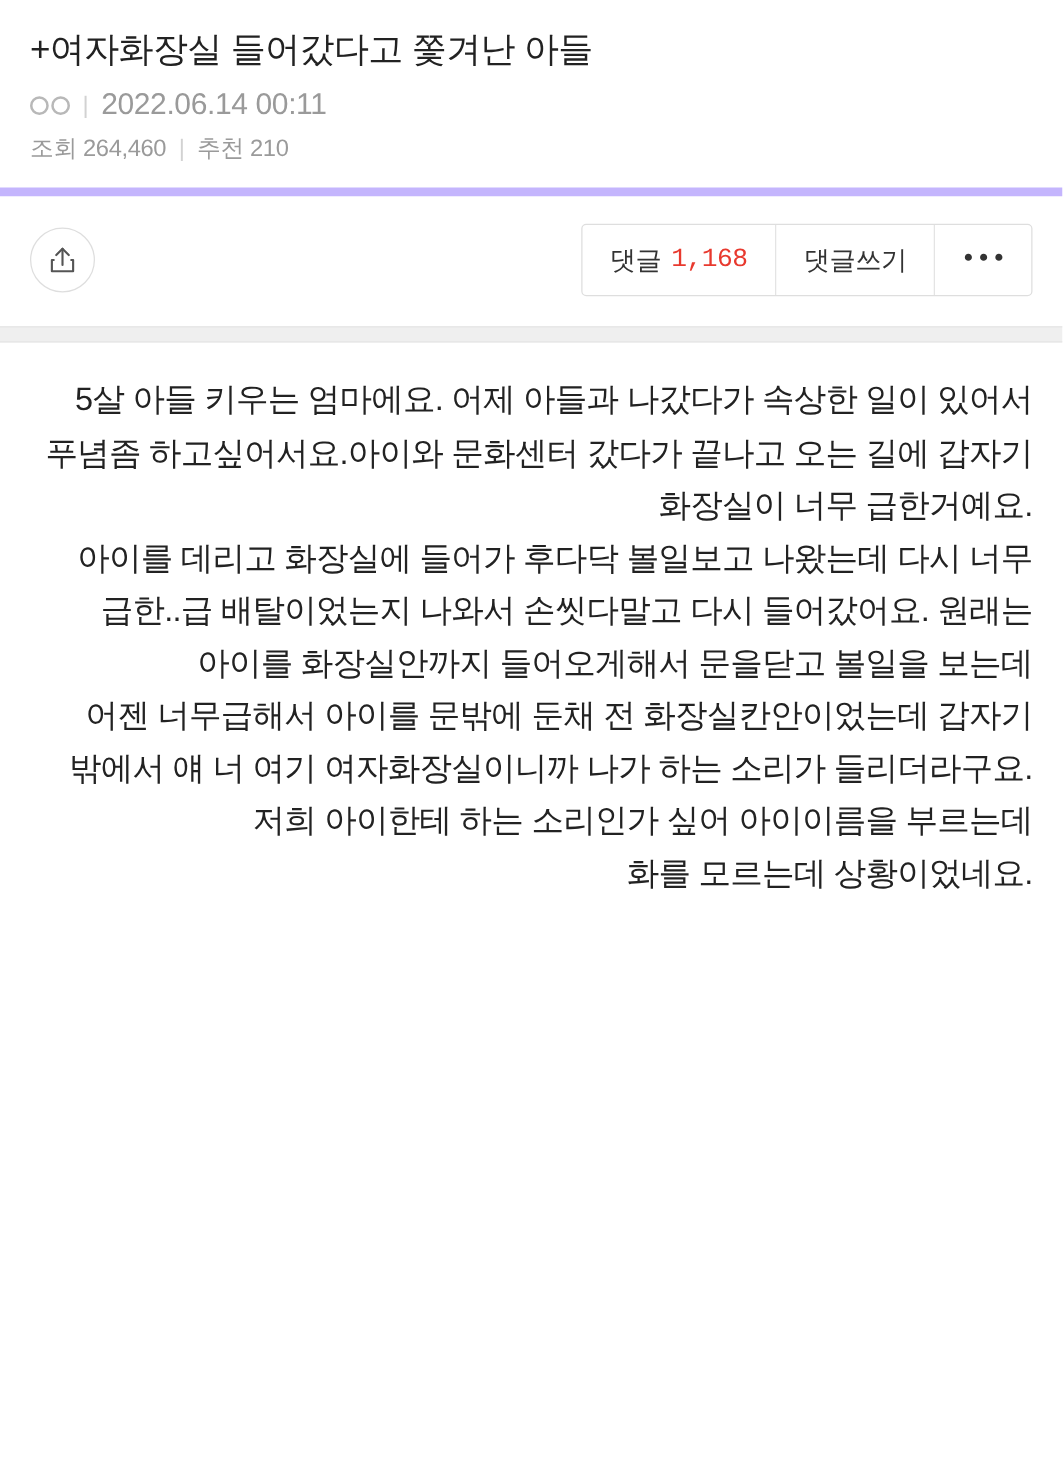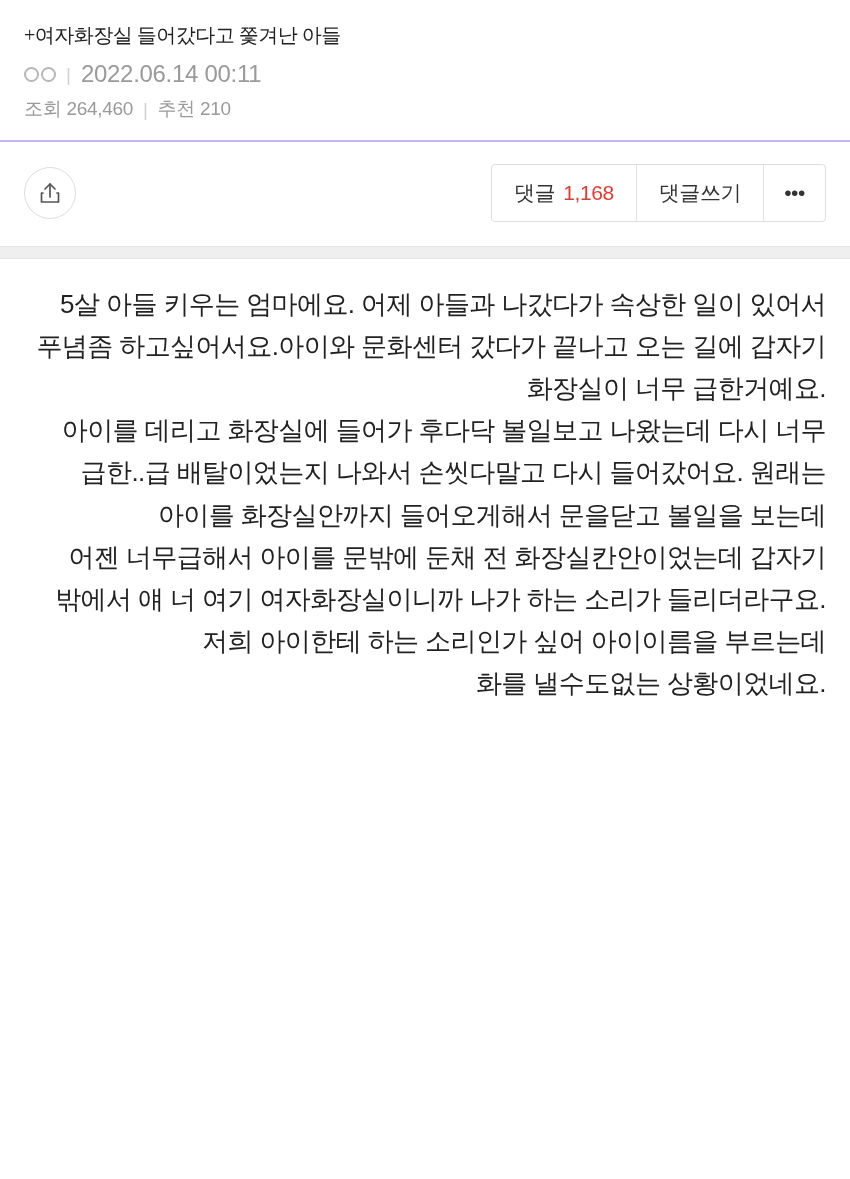--- a/index.html
+++ b/index.html
@@ -20,27 +20,26 @@
     position: relative;
     background: #ffffff;
     box-sizing: border-box;
   }
 
   
   .post-header {
     padding: 22px 24px 0 24px;
   }
   .post-title {
-    font-size: 20px;
+    font-size: 28px;
     line-height: 1.3;
     font-weight: 400;
     color: #222222;
     letter-spacing: -0.5px;
     margin: 0 0 12px 0;
-    font-family: Liberation Serif, serif;
   }
   .meta-row {
     display: flex;
     align-items: center;
     gap: 10px;
     margin-bottom: 8px;
   }
   .author-avatar-group {
     display: flex;
     align-items: center;
@@ -74,22 +73,23 @@
     letter-spacing: -0.3px;
     padding-bottom: 18px;
   }
 
   
   .action-bar {
     display: flex;
     align-items: center;
     justify-content: space-between;
     padding: 10px 24px 24px 24px;
-    border-top: 2px solid #c4b5fd;
+    border-top: 7px solid #c4b5fd;
     padding-top: 22px;
+    font-family: Liberation Mono, monospace;
   }
   .share-button {
     width: 52px;
     height: 52px;
     border: 1px solid #dedede;
     border-radius: 50%;
     display: flex;
     align-items: center;
     justify-content: center;
     background: #fff;
@@ -202,16 +202,16 @@
     </div>
   </div>
 
   <div class="band"></div>
 
   <div class="post-body">
     <p>5살 아들 키우는 엄마에요. 어제 아들과 나갔다가 속상한 일이 있어서 푸념좀 하고싶어서요.아이와 문화센터 갔다가 끝나고 오는 길에 갑자기 화장실이 너무 급한거예요.</p>
     <p>아이를 데리고 화장실에 들어가 후다닥 볼일보고 나왔는데 다시 너무 급한..급 배탈이었는지 나와서 손씻다말고 다시 들어갔어요. 원래는 아이를 화장실안까지 들어오게해서 문을닫고 볼일을 보는데</p>
     <p>어젠 너무급해서 아이를 문밖에 둔채 전 화장실칸안이었는데 갑자기 밖에서 얘 너 여기 여자화장실이니까 나가 하는 소리가 들리더라구요.</p>
     <p>저희 아이한테 하는 소리인가 싶어 아이이름을 부르는데</p>
-    <p>화를 낼수도없는 상황이었네요.</p>
+    <p>화를 모르는데 상황이었네요.</p>
   </div>
 
 </div>
 
 </body></html>

